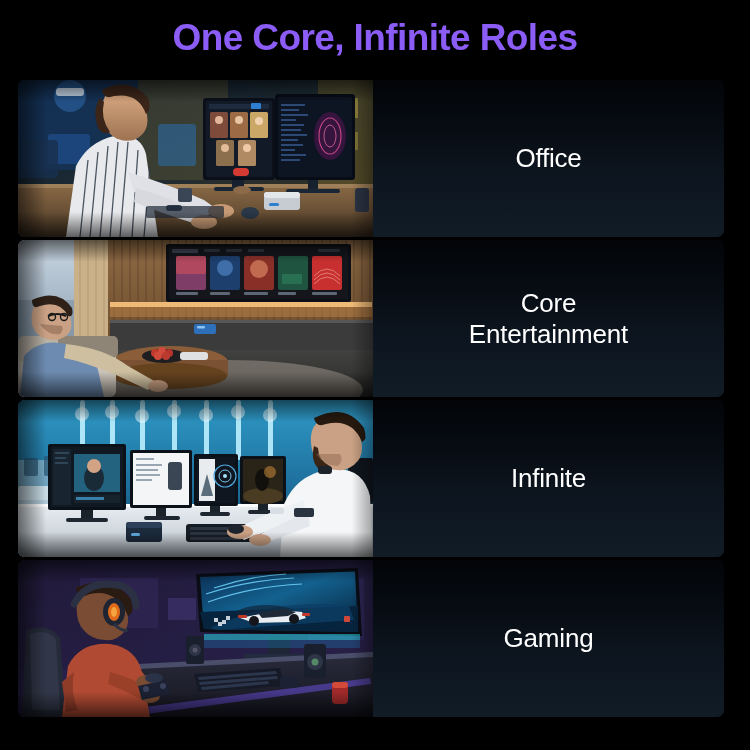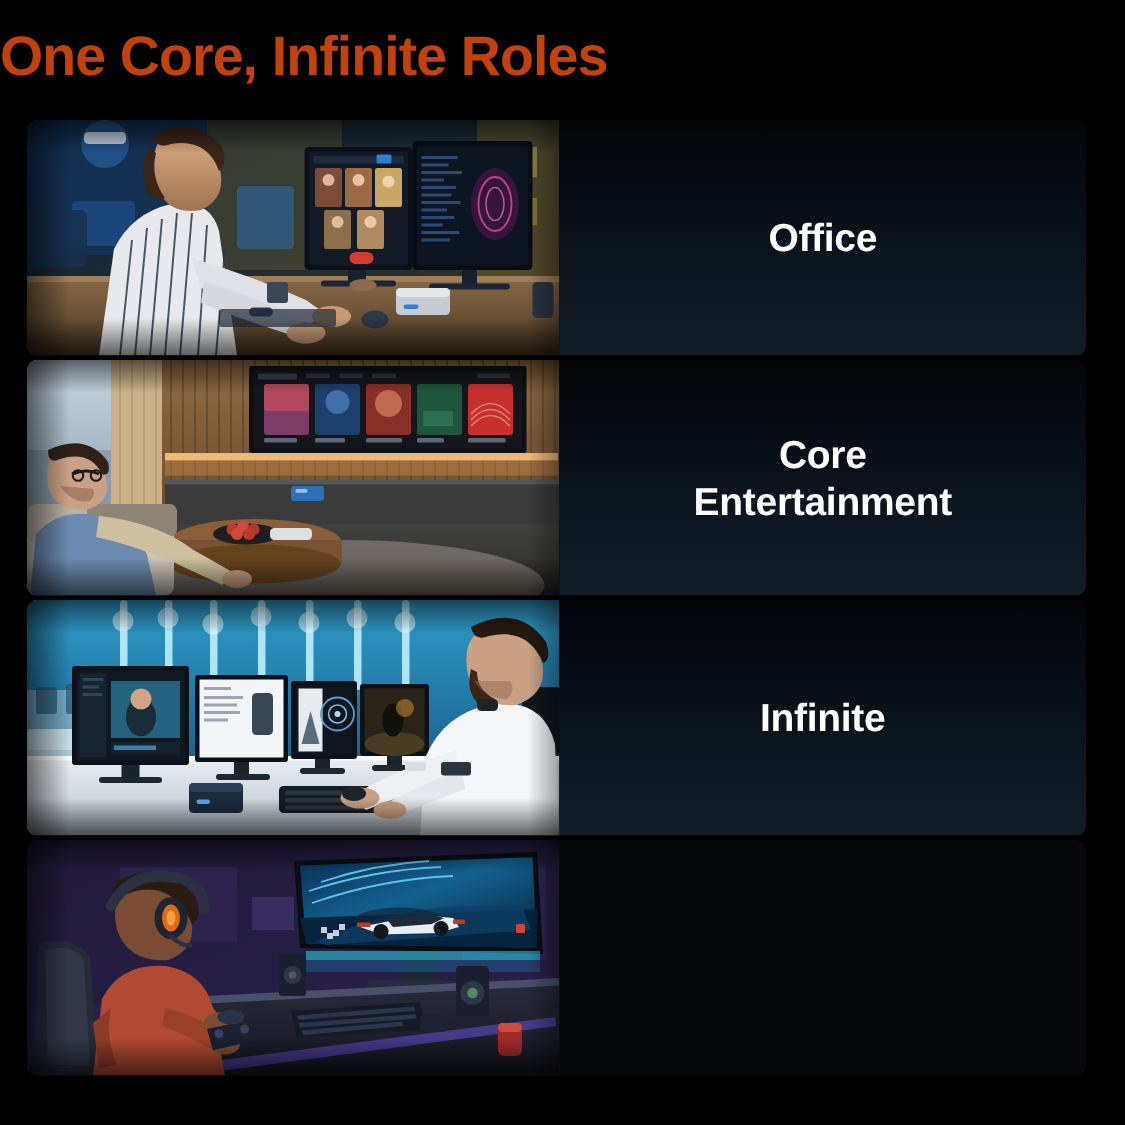--- a/index.html
+++ b/index.html
@@ -21,21 +21,22 @@
     height: 750px;
     background: #000000;
   }
 
   
   .title {
     position: absolute;
     top: 18px;
     left: 0;
     width: 750px;
-    color: #c2410c;
+    text-align: center;
+    color: #8b5cf6;
     font-size: 37px;
     font-weight: 700;
     letter-spacing: -0.6px;
     line-height: 1.1;
   }
 
   
   .rows {
     position: absolute;
     top: 80px;
@@ -67,21 +68,21 @@
     position: relative;
     flex: 1 1 auto;
     display: flex;
     align-items: center;
     justify-content: center;
     background: linear-gradient(to bottom, #020407 0%, #070c13 30%, #0d1620 65%, #111c27 100%);
   }
   .label-pane .label {
     color: #ffffff;
     font-size: 26px;
-    font-weight: 700;
+    font-weight: 400;
     letter-spacing: -0.2px;
     line-height: 1.18;
     text-align: center;
     white-space: pre-line;
   }
 
   
   .thumb::after {
     content: "";
     position: absolute;
@@ -614,16 +615,19 @@
           <path d="M86 96 Q110 100 124 112 L132 122 L120 128 Q104 116 86 110 Z" fill="#b04a33"></path>
           <path d="M92 112 Q116 118 132 130 L124 140 Q106 130 90 124 Z" fill="#9a4029"></path>
           <ellipse cx="128" cy="122" rx="10" ry="7" fill="#7a4c33"></ellipse>
           <ellipse cx="132" cy="136" rx="10" ry="7" fill="#7a4c33"></ellipse>
           <path d="M120 126 L148 120 L152 134 L124 140 Z" fill="#1b2132"></path>
           <circle cx="128" cy="129" r="3" fill="#39415a"></circle>
           <circle cx="145" cy="126" r="3" fill="#39415a"></circle>
           <ellipse cx="136" cy="118" rx="9" ry="5" fill="#2a3247"></ellipse>
         </svg>
       </div>
+      <div class="label-pane">
+        <div class="label">Gaming</div>
+      </div>
     </div>
 
   </div>
 </div>
 
 </body></html>

